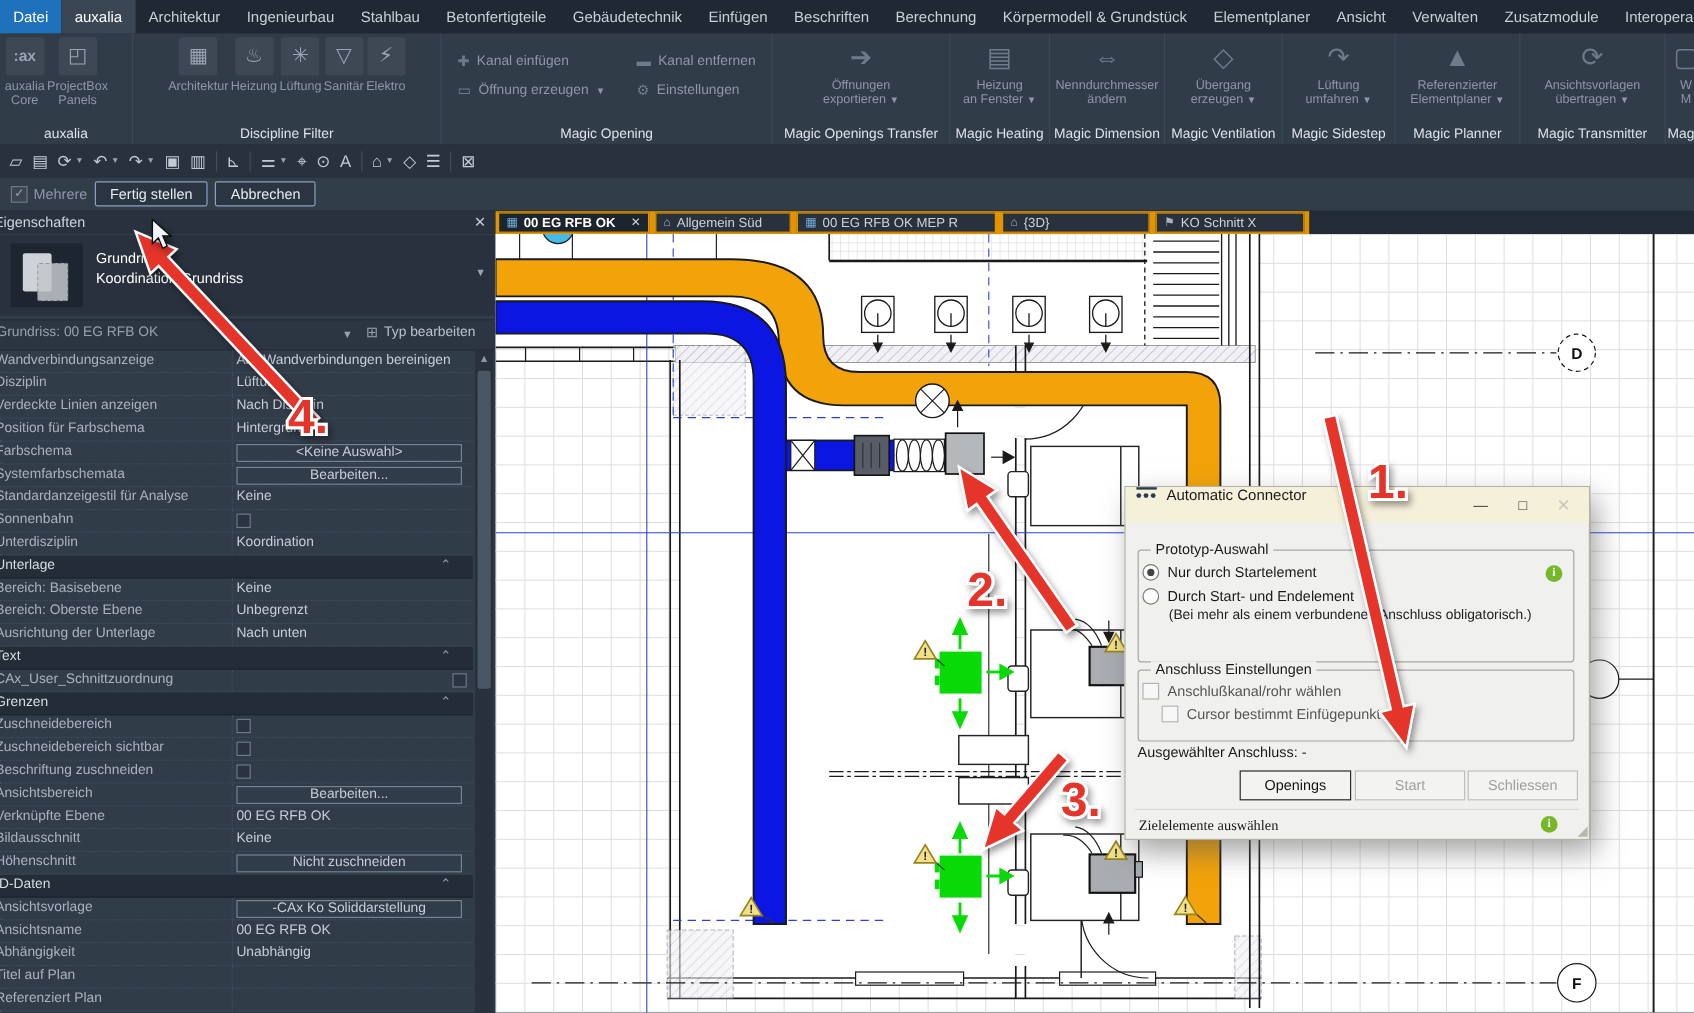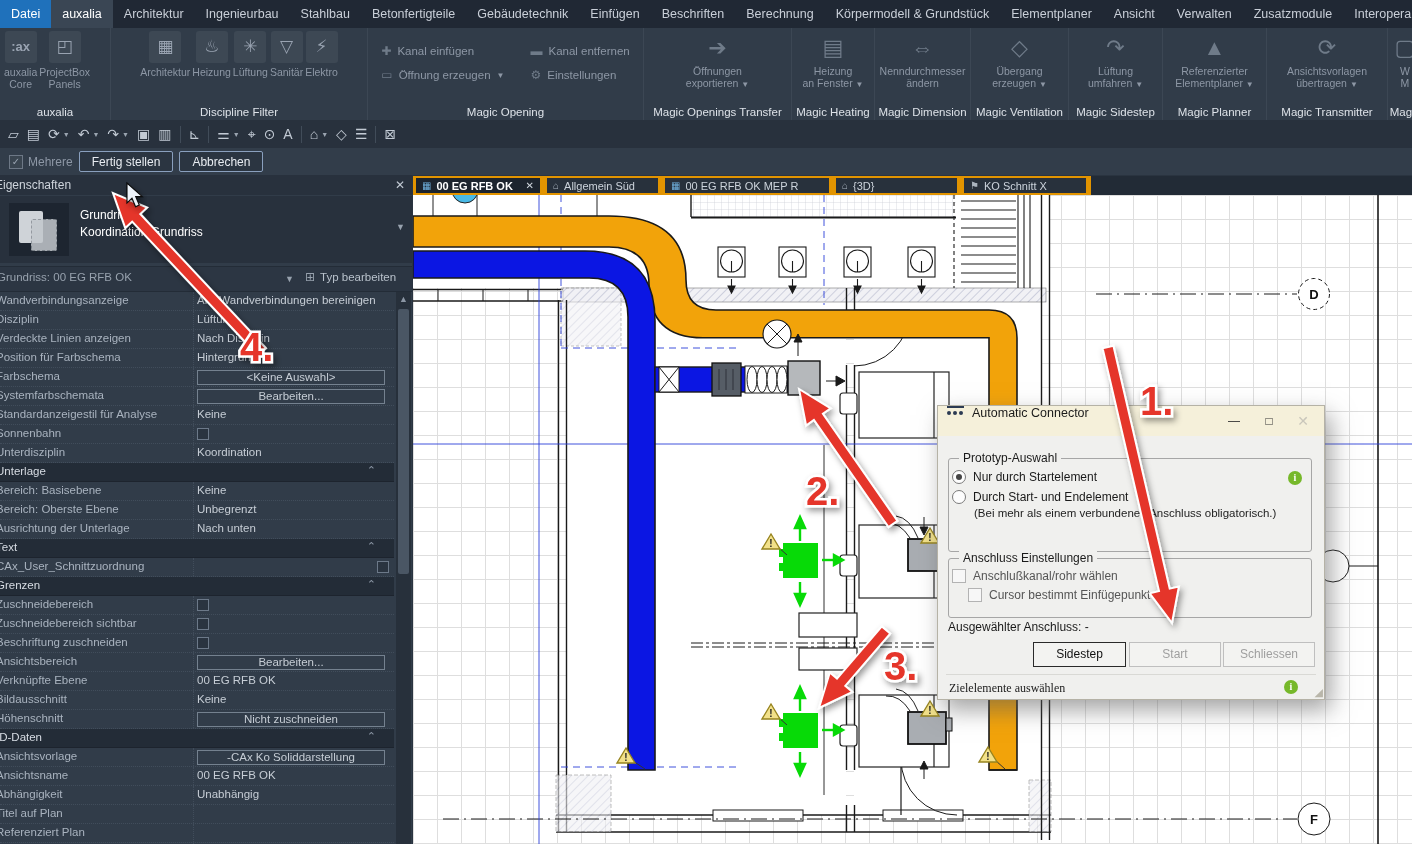--- a/index.html
+++ b/index.html
@@ -784,21 +784,21 @@
       <span class="dchk"></span>
       <span>Anschlußkanal/rohr wählen</span>
     </div>
     <div class="drow" style="top:182px;left:30px;color:#555;">
       <span class="dchk"></span>
       <span>Cursor bestimmt Einfügepunkt</span>
     </div>
     <div class="drow" style="top:214px;left:10px;">
       <span>Ausgewählter Anschluss: -</span>
     </div>
-    <div class="dbtn en" style="left:95px;">Sidestep</div>
+    <div class="dbtn en" style="left:95px;">Openings</div>
     <div class="dbtn" style="left:191px;width:90px;">Start</div>
     <div class="dbtn" style="left:285px;width:90px;">Schliessen</div>
     <div id="dsep"></div>
     <div id="dfoot">Zielelemente auswählen</div>
     <span class="ibadge" style="right:26px;top:274px;">i</span>
     <div id="dgrip">◢</div>
   </div>
 
   <svg id="overlay" width="1412" height="844" viewBox="0 0 1412 844">
     <defs>

